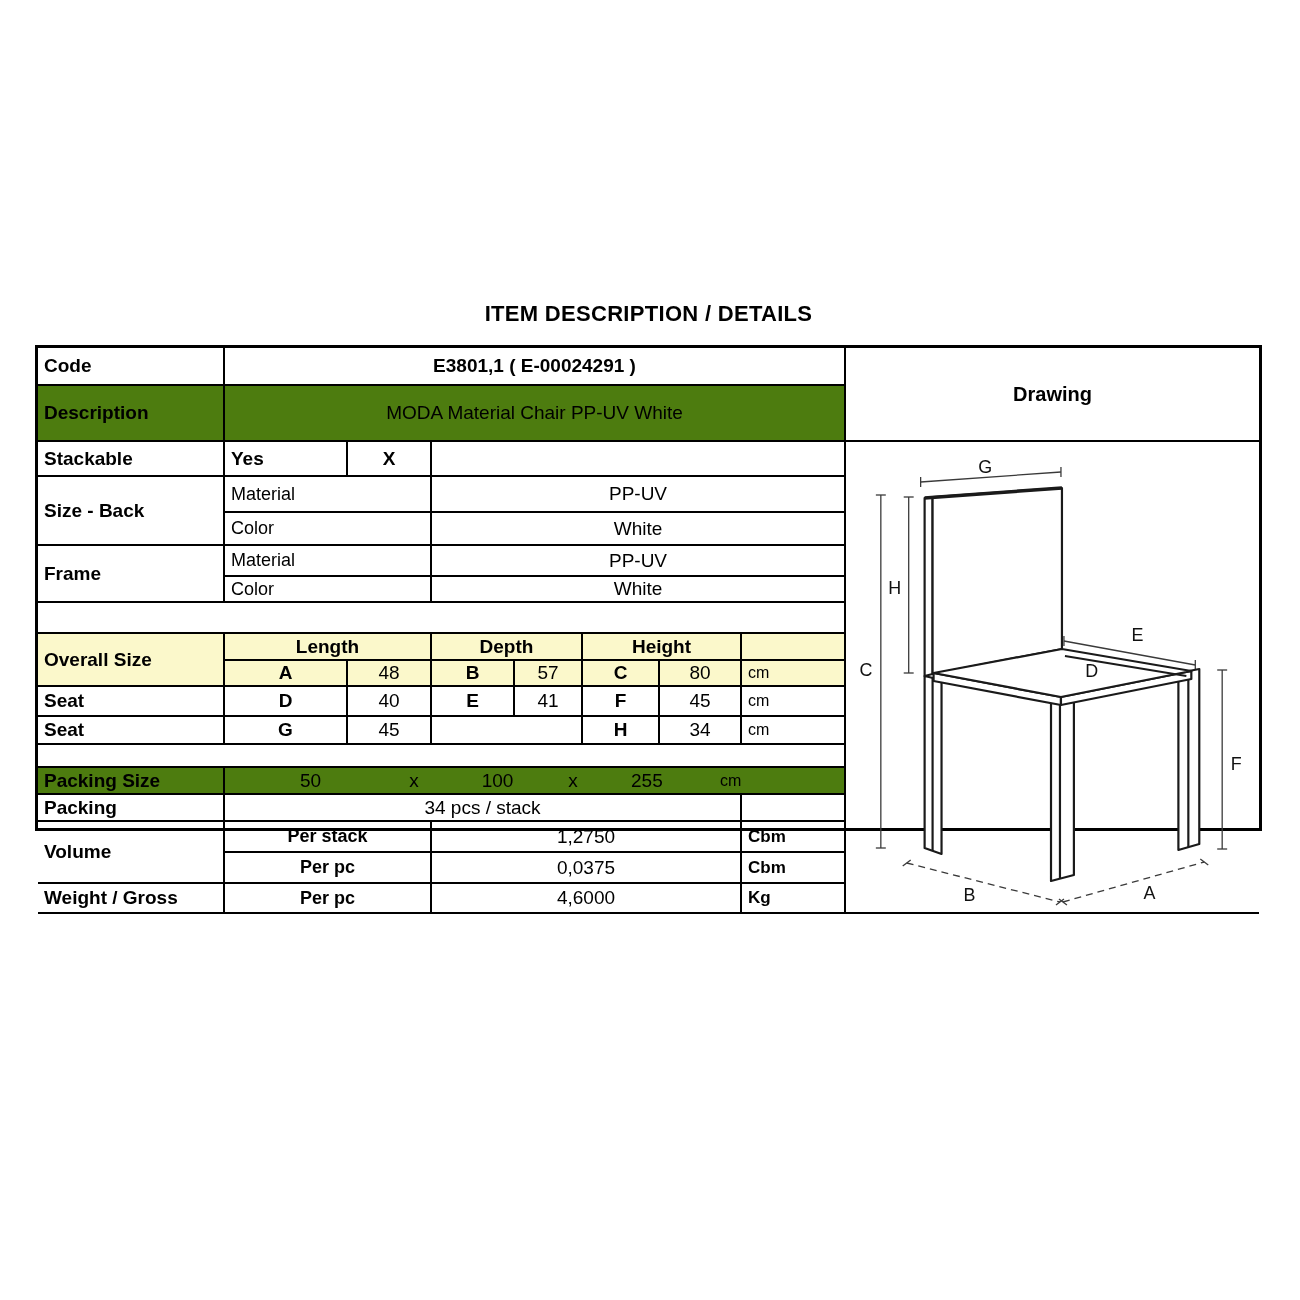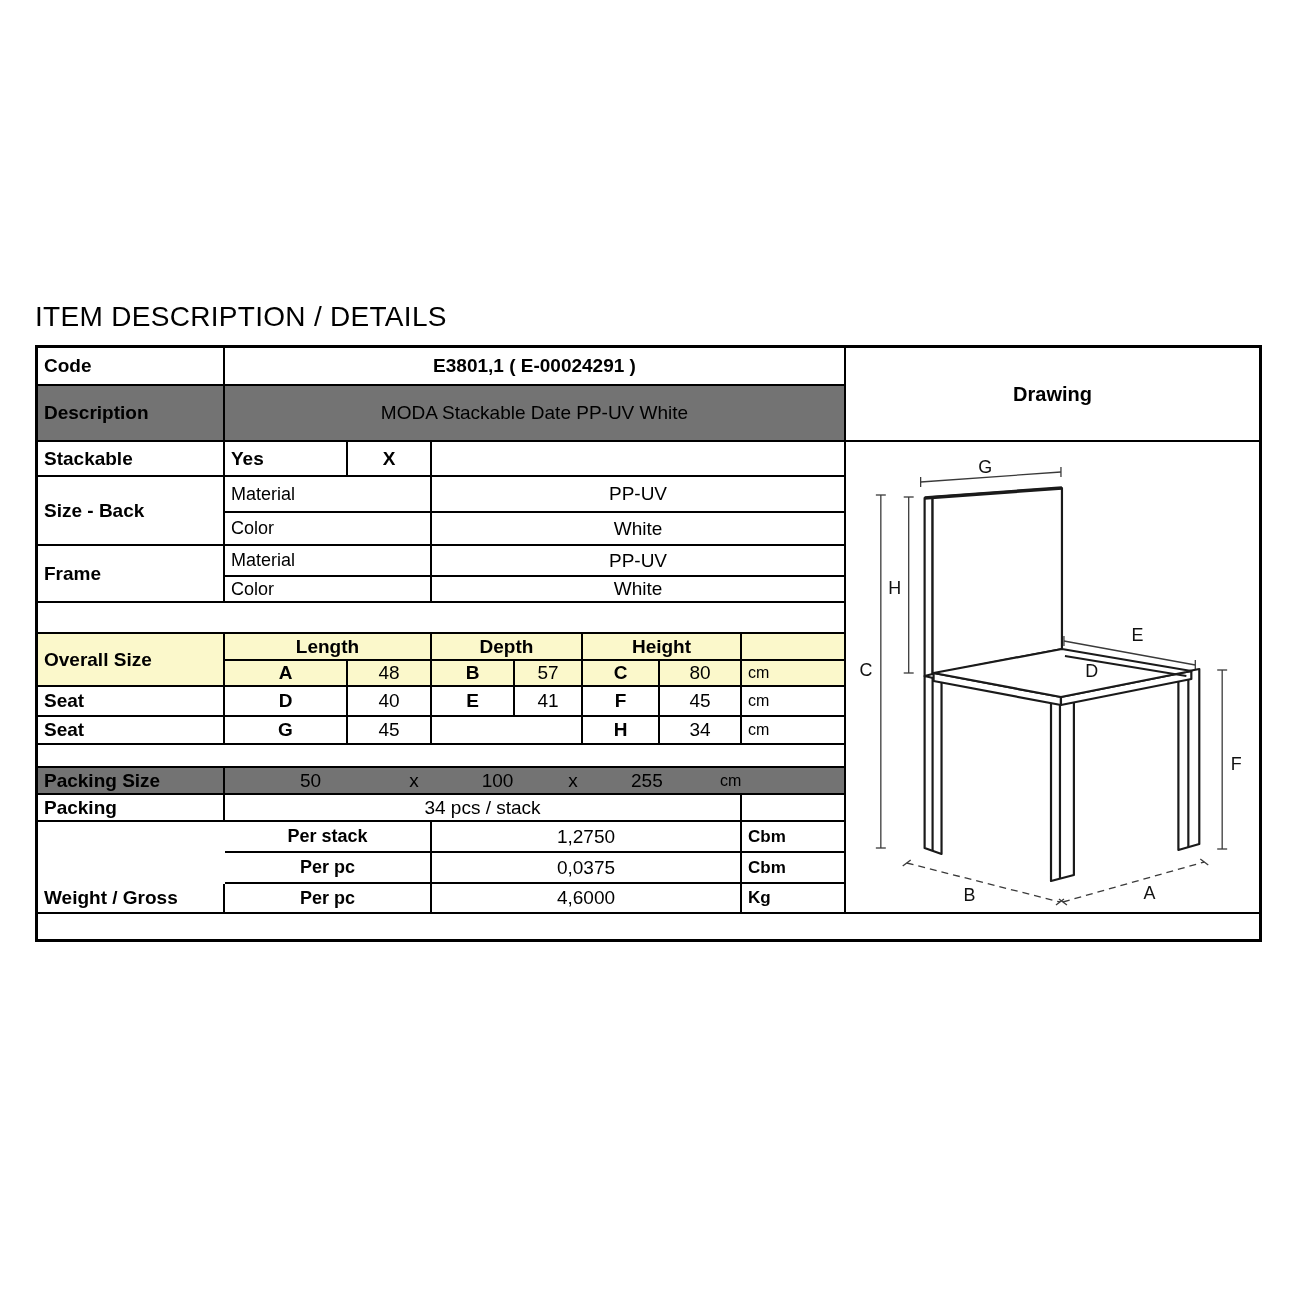--- a/index.html
+++ b/index.html
@@ -1,31 +1,31 @@
 <!DOCTYPE html>
 <html><head>
 <meta charset="utf-8">
 <style>
   html,body{margin:0;padding:0;background:#ffffff;}
   body{width:1300px;height:1300px;position:relative;font-family:"Liberation Sans",sans-serif;color:#000;}
-  .title{position:absolute;left:35px;top:301px;width:1227px;
-         font-size:28px;font-weight:normal;letter-spacing:.3px;}
-  .sheet{position:absolute;left:35px;top:345px;width:1227px;height:597px;
+  .title{position:absolute;left:35px;top:301px;width:1227px;text-align:center;
+         font-size:22px;font-weight:bold;letter-spacing:.3px;}
+  .sheet{position:absolute;left:35px;top:345px;width:1227px;height:486px;
          border:3px solid #000;box-sizing:border-box;display:grid;
          grid-template-columns:187px 123px 84px 83px 68px 77px 82px 104px 1fr;
          grid-template-rows:38px 56px 35px 36px 33px 31px 26px 31px 27px 26px 30px 28px 23px 27px 27px 31px 31px 30px 1fr;}
   .cell{border-right:2px solid #000;border-bottom:2px solid #000;box-sizing:border-box;
         display:flex;align-items:center;font-size:19px;overflow:hidden;white-space:nowrap;}
   .b{font-weight:bold;}
   .ctr{justify-content:center;}
   .pl{padding-left:6px;}
   .fs18{font-size:18px;text-align:center;}
   .fs17{font-size:17px;}
   .sm{font-size:16px;}
-  .gray{background:#737373;}
+  .gray{background:#4d7c0f;}
   .yel{background:#fbf8cb;}
   .draw-head{border-right:none;}
   .draw-area{border-right:none;position:relative;padding:0;display:block;}
   .date-row{border:none;justify-content:center;}
   .spread{display:grid;grid-template-columns:123px 84px 83px 68px 77px 82px 1fr;align-items:center;padding:0;}
   .spread span{text-align:center;font-size:19px;margin-left:48px;}
   .spread .unit{text-align:left;padding-left:12px;font-size:16px;}
   svg text{font-family:"Liberation Sans",sans-serif;font-size:18px;fill:#111;}
   svg .chair{fill:#fff;stroke:#1a1a1a;stroke-width:2.2;stroke-linejoin:round;}
   svg .dim{stroke:#3a3a3a;stroke-width:1.3;fill:none;}
@@ -36,21 +36,21 @@
 
 <div class="title">ITEM DESCRIPTION / DETAILS</div>
 
 <div class="sheet">
 
   <div class="cell pl b" style="grid-area:1/1/2/2">Code</div>
   <div class="cell ctr b" style="grid-area:1/2/2/9">E3801,1 ( E-00024291 )</div>
   <div class="cell ctr b draw-head" style="grid-area:1/9/3/10;font-size:20px">Drawing</div>
 
   <div class="cell pl b gray" style="grid-area:2/1/3/2">Description</div>
-  <div class="cell ctr gray" style="grid-area:2/2/3/9">MODA Stackable Date PP-UV White</div>
+  <div class="cell ctr gray" style="grid-area:2/2/3/9">MODA Material Chair PP-UV White</div>
 
   <div class="cell pl b" style="grid-area:3/1/4/2">Stackable</div>
   <div class="cell pl b" style="grid-area:3/2/4/3">Yes</div>
   <div class="cell ctr b" style="grid-area:3/3/4/4">X</div>
   <div class="cell" style="grid-area:3/4/4/9"></div>
 
   <div class="cell draw-area" style="grid-area:3/9/19/10">
     <svg width="100%" height="100%" viewBox="0 0 415 470" preserveAspectRatio="none">
 
       <g class="dim">
@@ -170,20 +170,21 @@
     <span>100</span>
     <span>x</span>
     <span>255</span>
     <span class="unit">cm</span>
   </div>
 
   <div class="cell pl b" style="grid-area:15/1/16/2">Packing</div>
   <div class="cell ctr" style="grid-area:15/2/16/8">34 pcs / stack</div>
   <div class="cell" style="grid-area:15/8/16/9"></div>
 
+  <div class="cell pl b" style="grid-area:16/1/18/2">Volume</div>
   <div class="cell ctr b fs18" style="grid-area:16/2/17/4">Per stack</div>
   <div class="cell ctr" style="grid-area:16/4/17/8">1,2750</div>
   <div class="cell pl b fs17" style="grid-area:16/8/17/9">Cbm</div>
   <div class="cell ctr b fs18" style="grid-area:17/2/18/4">Per pc</div>
   <div class="cell ctr" style="grid-area:17/4/18/8">0,0375</div>
   <div class="cell pl b fs17" style="grid-area:17/8/18/9">Cbm</div>
 
   <div class="cell pl b" style="grid-area:18/1/19/2">Weight / Gross</div>
   <div class="cell ctr b fs18" style="grid-area:18/2/19/4">Per pc</div>
   <div class="cell ctr" style="grid-area:18/4/19/8">4,6000</div>

